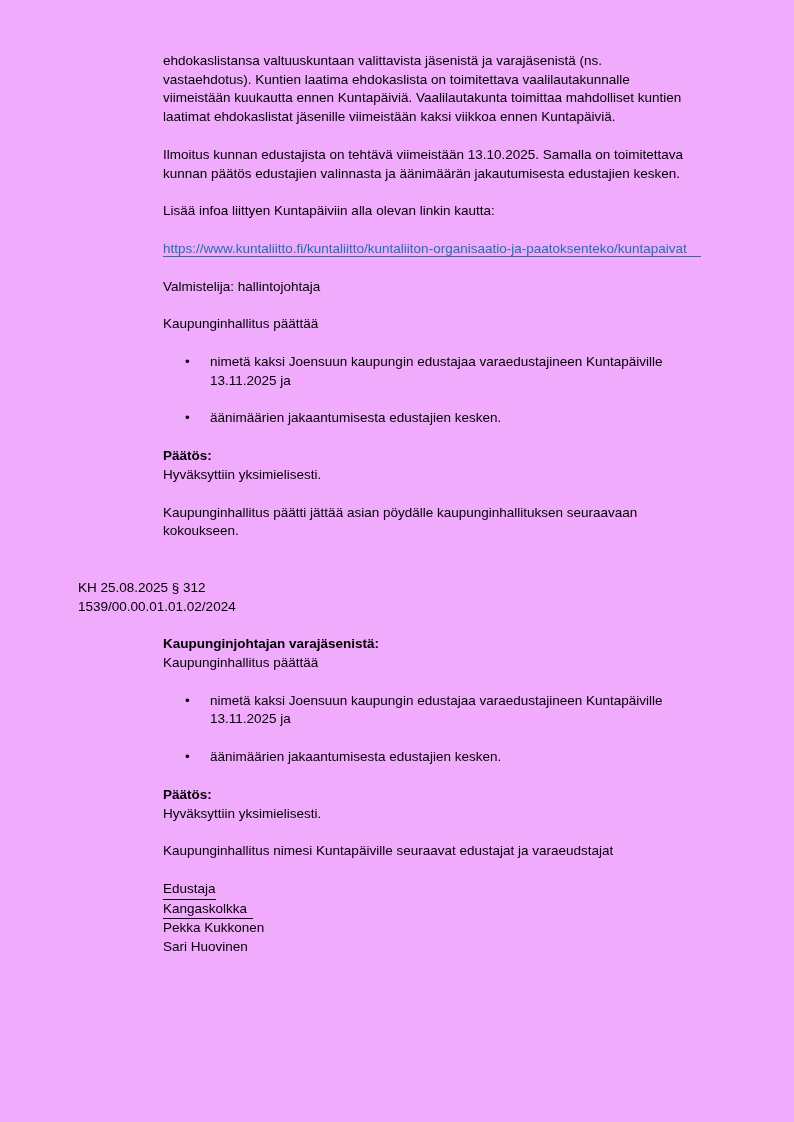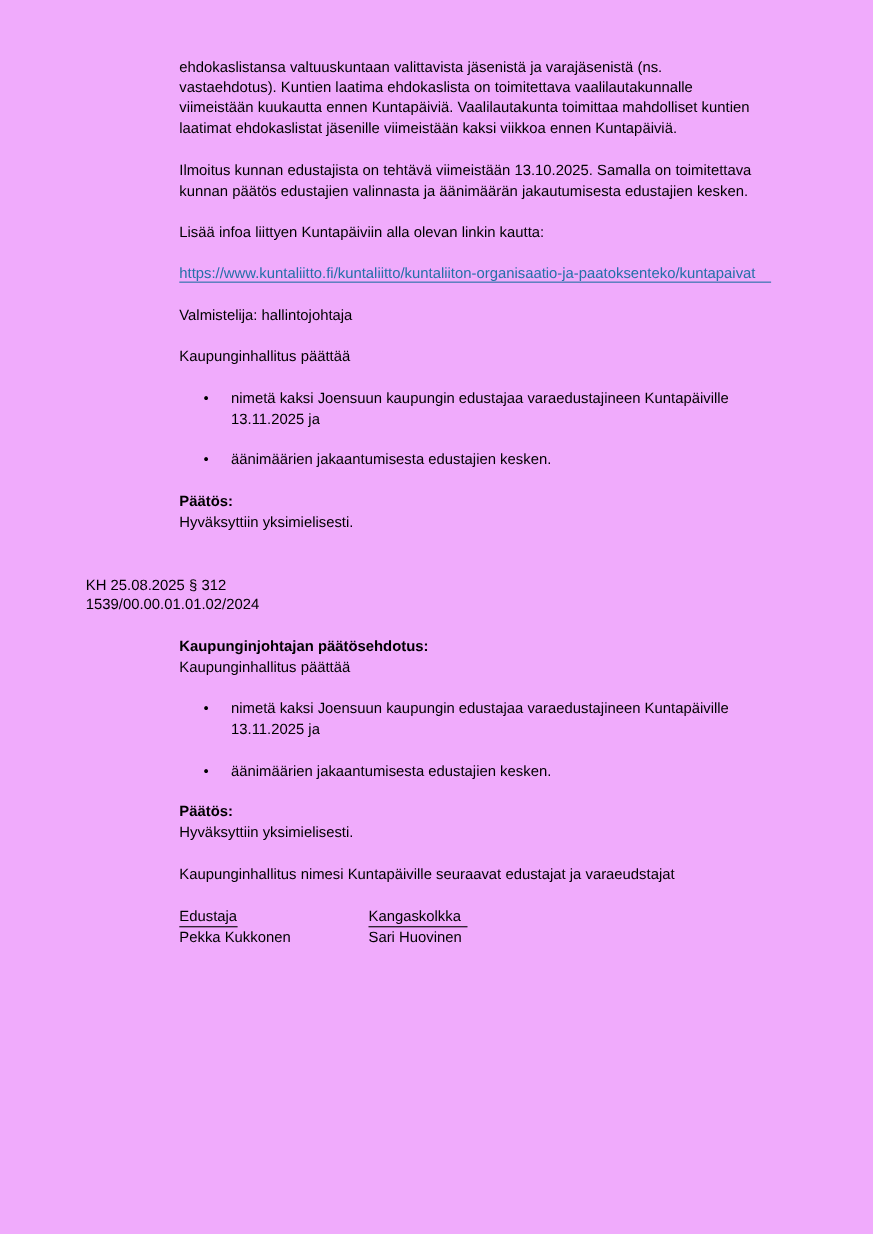--- a/index.html
+++ b/index.html
@@ -27,21 +27,21 @@
   .bullet-marker { flex: 0 0 auto; width: 25px; margin-left: 22px; }
 
   a.doc-link {
     color: var(--link-color, #2470A8);
     text-decoration: none;
     border-bottom: 1px solid currentColor;
     padding-right: 14px;
     cursor: pointer;
   }
 
-  .trow { display: flex; }
+  .trow { display: flex; flex-direction: column; }
   .tcell { display: block; }
   .tcell.col1 { width: 172px; }
   .u { display: inline-block; border-bottom: 1px solid #000; }
   .u.tail { padding-right: 6px; }
 </style>
 </head>
 <body>
 
 <div class="page">
   <div class="content">
@@ -76,28 +76,30 @@
         <span class="bullet-marker">•</span>
         <span class="multiline">äänimäärien jakaantumisesta edustajien kesken.</span>
       </div>
     </div>
 
     <div class="indent mt">
       <p class="bold">Päätös:</p>
       <p>Hyväksyttiin yksimielisesti.</p>
     </div>
 
+    <p class="indent multiline mt">Kaupunginhallitus päätti jättää asian pöydälle kaupunginhallituksen seuraavaan
+kokoukseen.</p>
 
     <div class="mt-section">
       <p>KH 25.08.2025 § 312</p>
       <p>1539/00.00.01.01.02/2024</p>
     </div>
 
     <div class="indent mt">
-      <p class="bold">Kaupunginjohtajan päätösehdotus:</p>
+      <p class="bold">Kaupunginjohtajan varajäsenistä:</p>
       <p>Kaupunginhallitus päättää</p>
     </div>
 
     <div class="indent mt">
       <div class="bullet">
         <span class="bullet-marker">•</span>
         <span class="multiline">nimetä kaksi Joensuun kaupungin edustajaa varaedustajineen Kuntapäiville
 13.11.2025 ja</span>
       </div>
       <div class="bullet">

